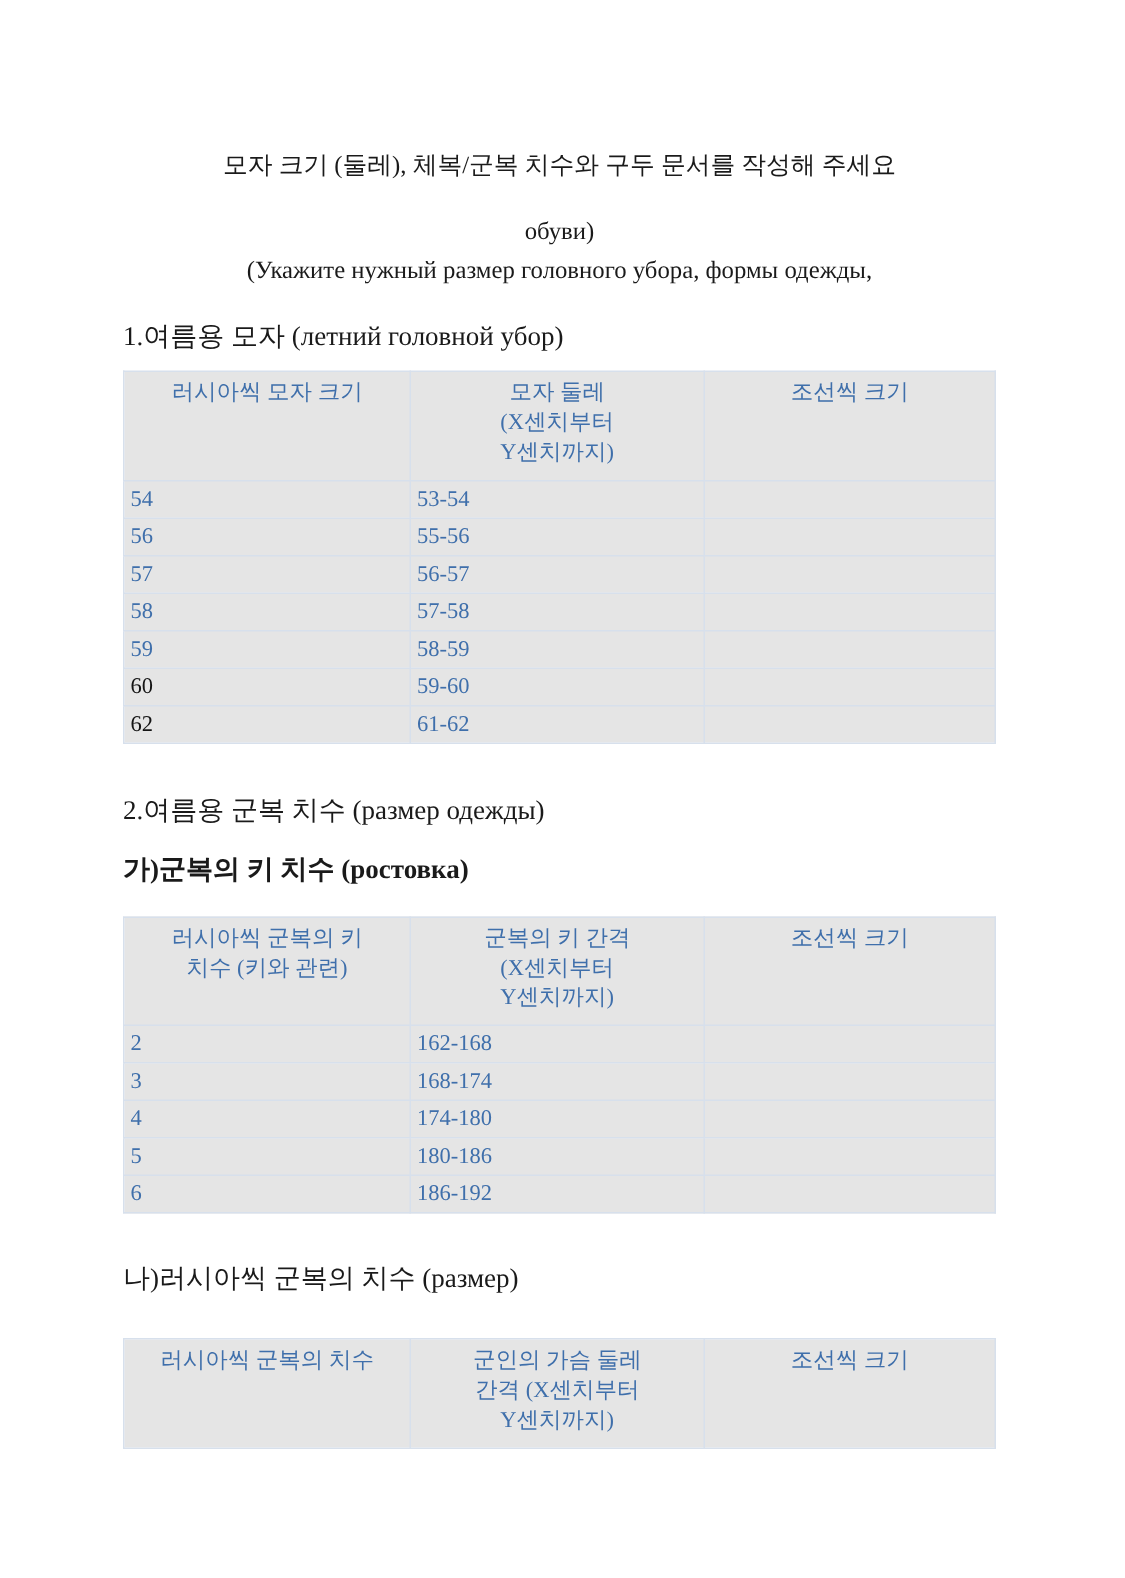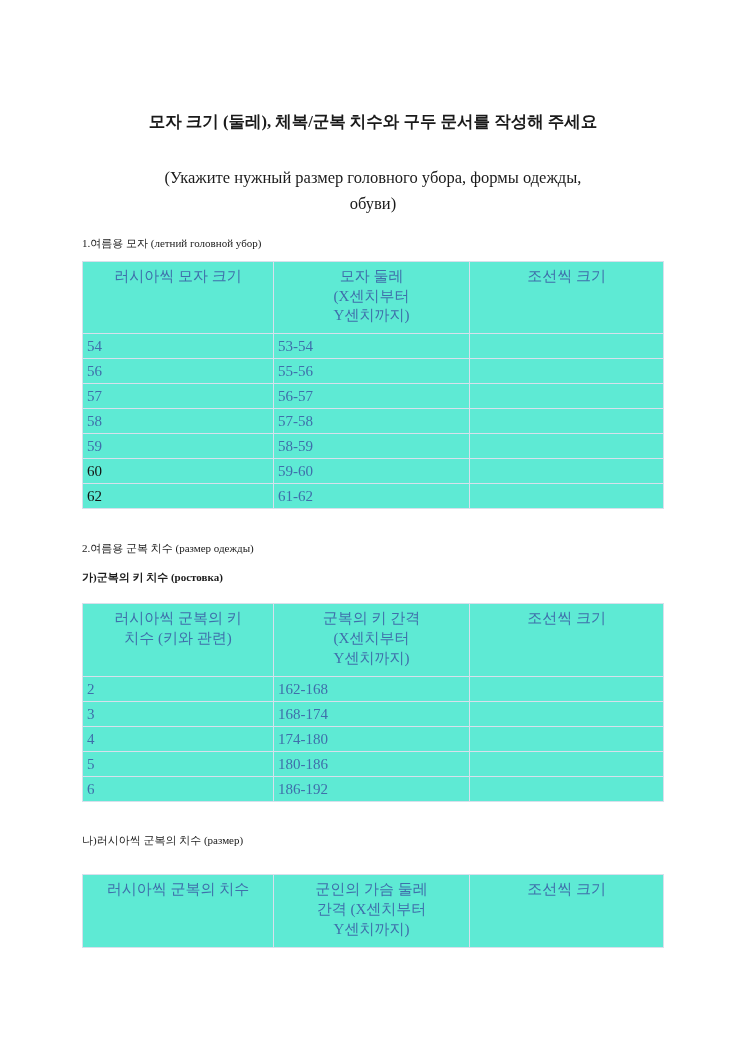--- a/index.html
+++ b/index.html
@@ -29,38 +29,38 @@
     left: 82px;
     top: 0;
     width: 582px;
   }
 
   
   .doc-title {
     text-align: center;
     font-size: 16.5px;
     line-height: 1.35;
-    margin: 16px;
+    margin: 4px;
     padding-top: 95px;
-    font-weight: bold;
+    font-weight: normal;
     color: #1a1a1a;
   }
 
   .doc-subtitle {
     text-align: center;
     font-size: 16.5px;
     line-height: 1.55;
     margin: 0;
     padding-top: 16px;
     font-weight: normal;
     color: #1a1a1a;
   }
 
   .section-heading {
-    font-size: 11px;
+    font-size: 18px;
     line-height: 1.5;
     margin: 0;
     font-weight: normal;
     color: #1a1a1a;
     text-align: left;
   }
 
   .sh-1 { padding-top: 19px; }
   .sh-2 { padding-top: 31px; }
   .sh-3 { padding-top: 12px; font-weight: bold; }
@@ -82,21 +82,21 @@
 
   .data-table col.c1 { width: 191px; }
   .data-table col.c2 { width: 196px; }
   .data-table col.c3 { width: 194px; }
 
   .data-table th,
   .data-table td {
     border: 1px solid #d7e0ec;
     padding: 0;
     vertical-align: top;
-    background: #5eead4;
+    background: #e5e5e5;
   }
 
   .data-table thead th {
     font-weight: normal;
     text-align: center;
     color: #3f6fab;
     padding: 5px 6px 7px 6px;
     line-height: 1.32;
     vertical-align: top;
   }
@@ -119,22 +119,22 @@
 </style>
 </head>
 <body>
 
 <div id="page">
   <div id="content">
 
     <div class="doc-title">모자 크기 (둘레), 체복/군복 치수와 구두 문서를 작성해 주세요</div>
 
     <div class="doc-subtitle">
+      <div>обуви)</div>
       <div>(Укажите нужный  размер головного убора, формы одежды,</div>
-      <div>обуви)</div>
     </div>
 
     <div class="section-heading sh-1">1.여름용 모자 (летний  головной  убор)</div>
 
     <table class="data-table t-gap-1">
       <colgroup>
           <col class="c1">
           <col class="c2">
           <col class="c3">
         </colgroup>

